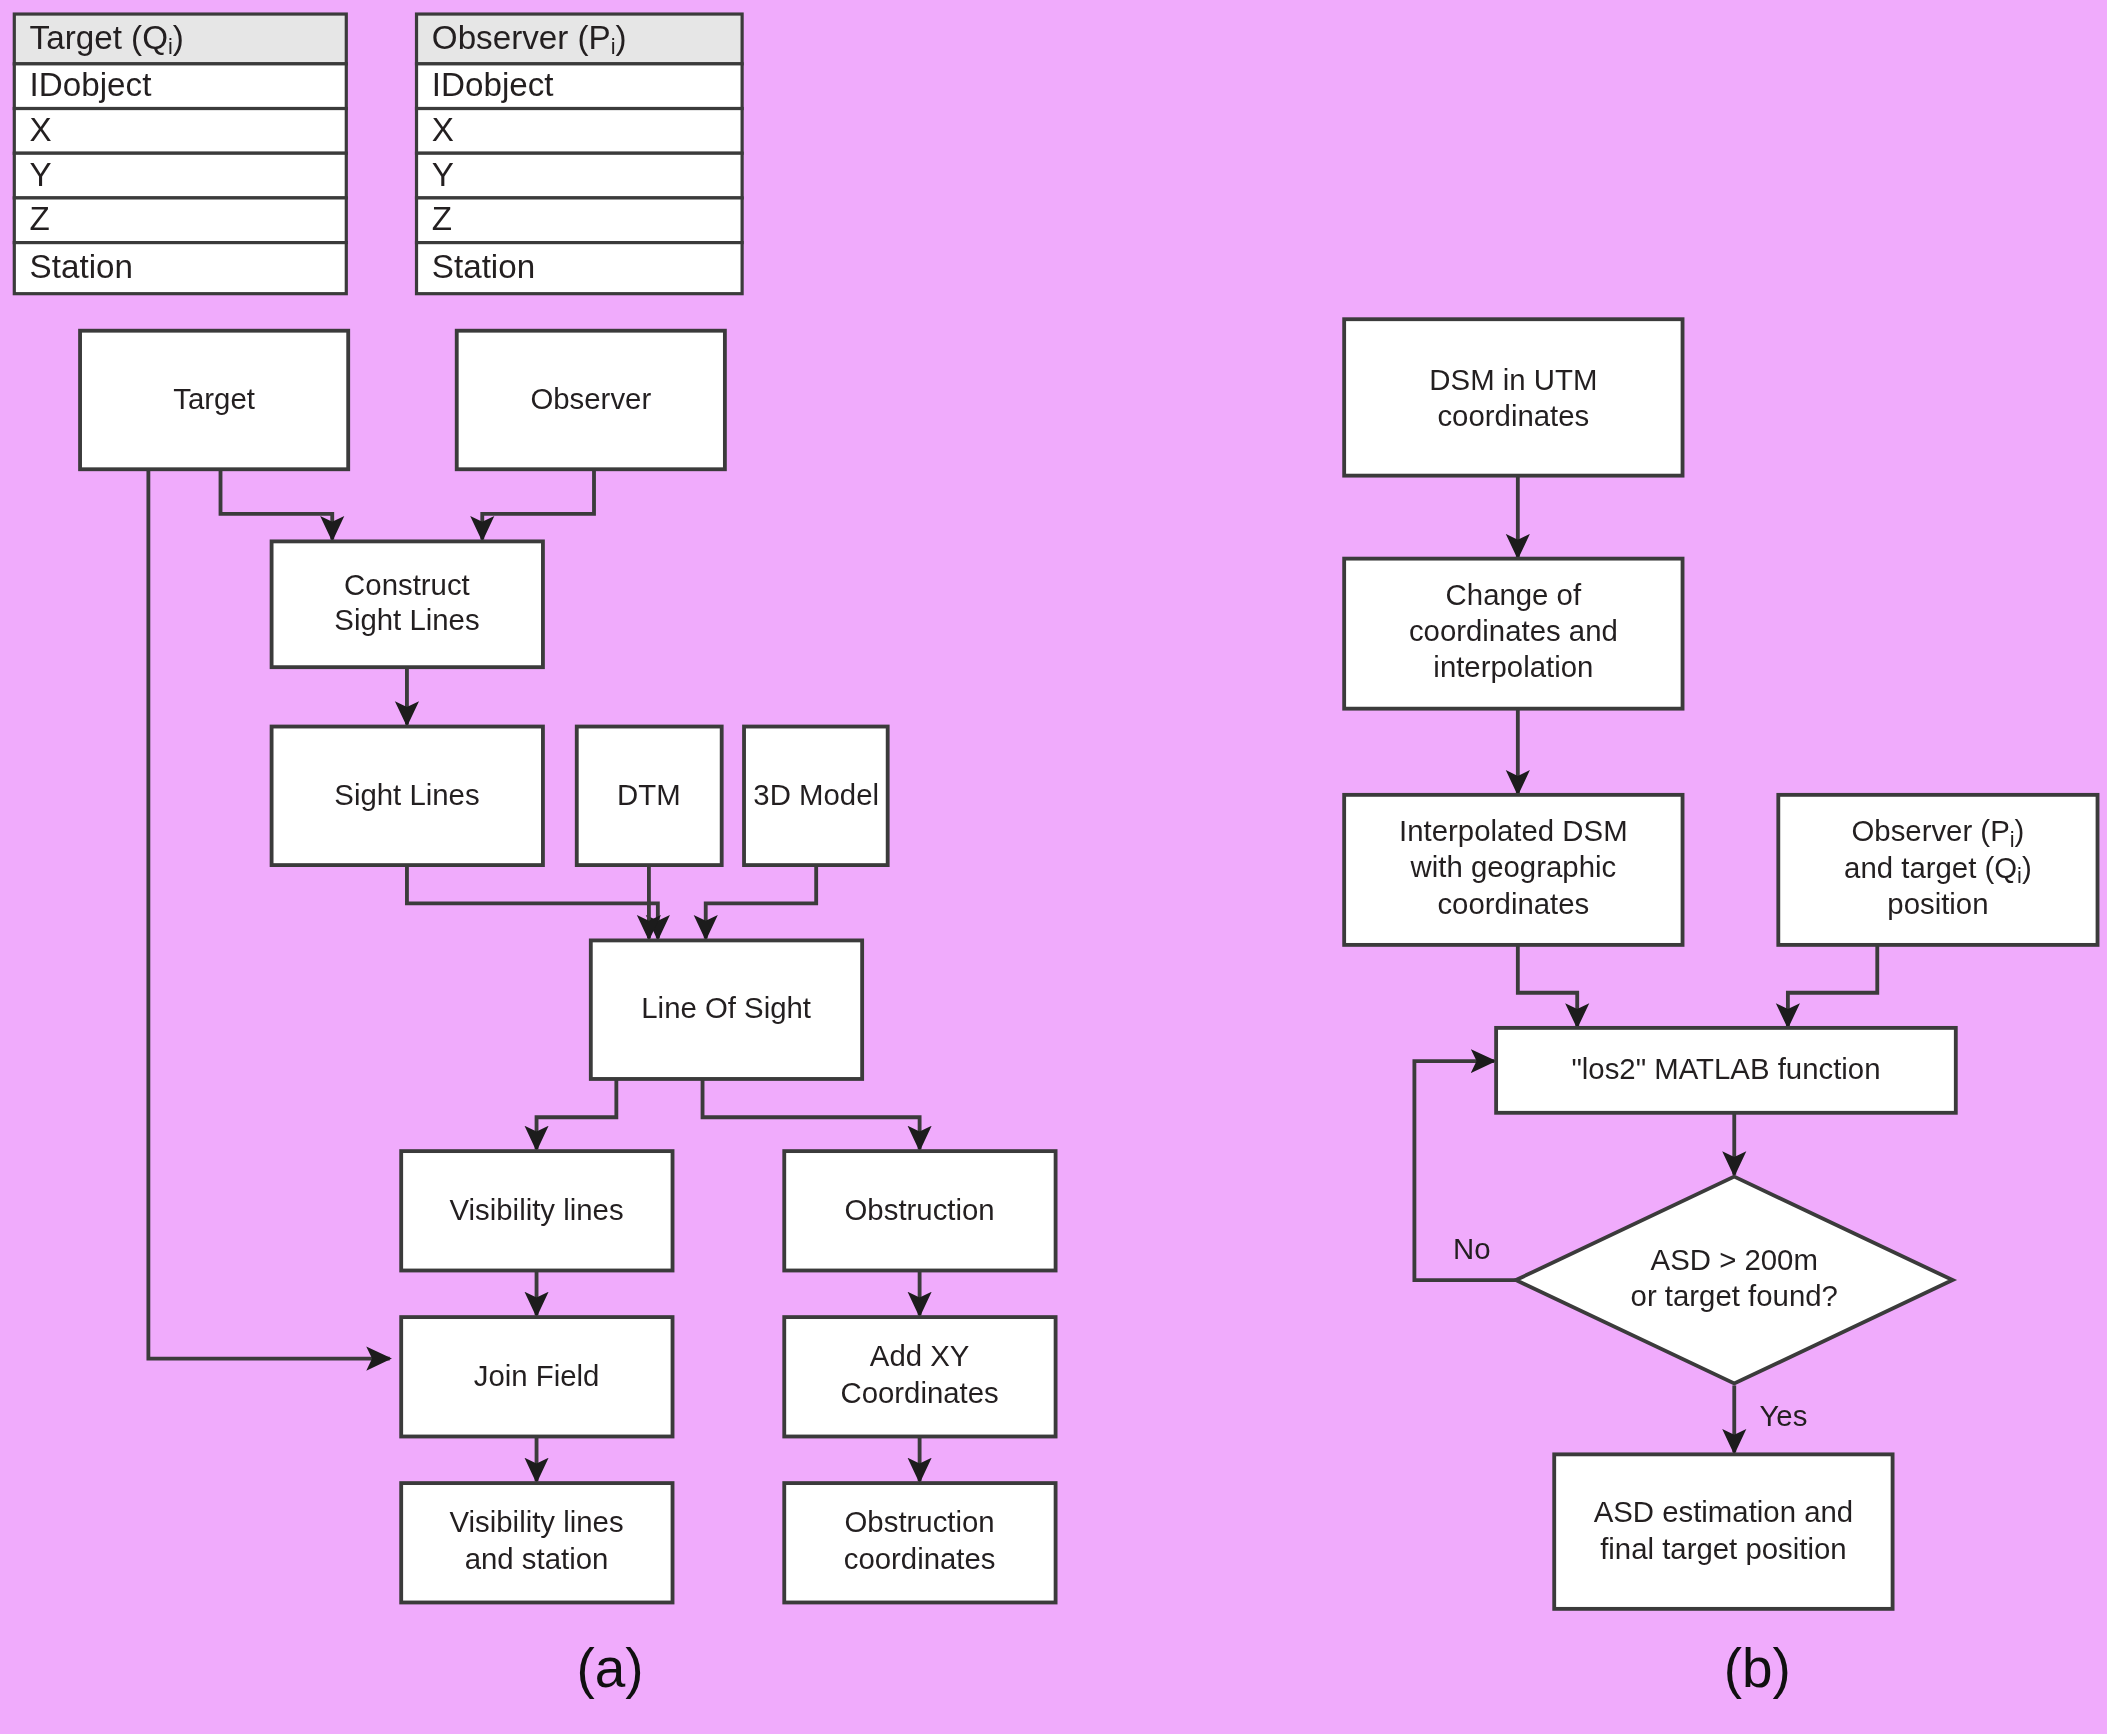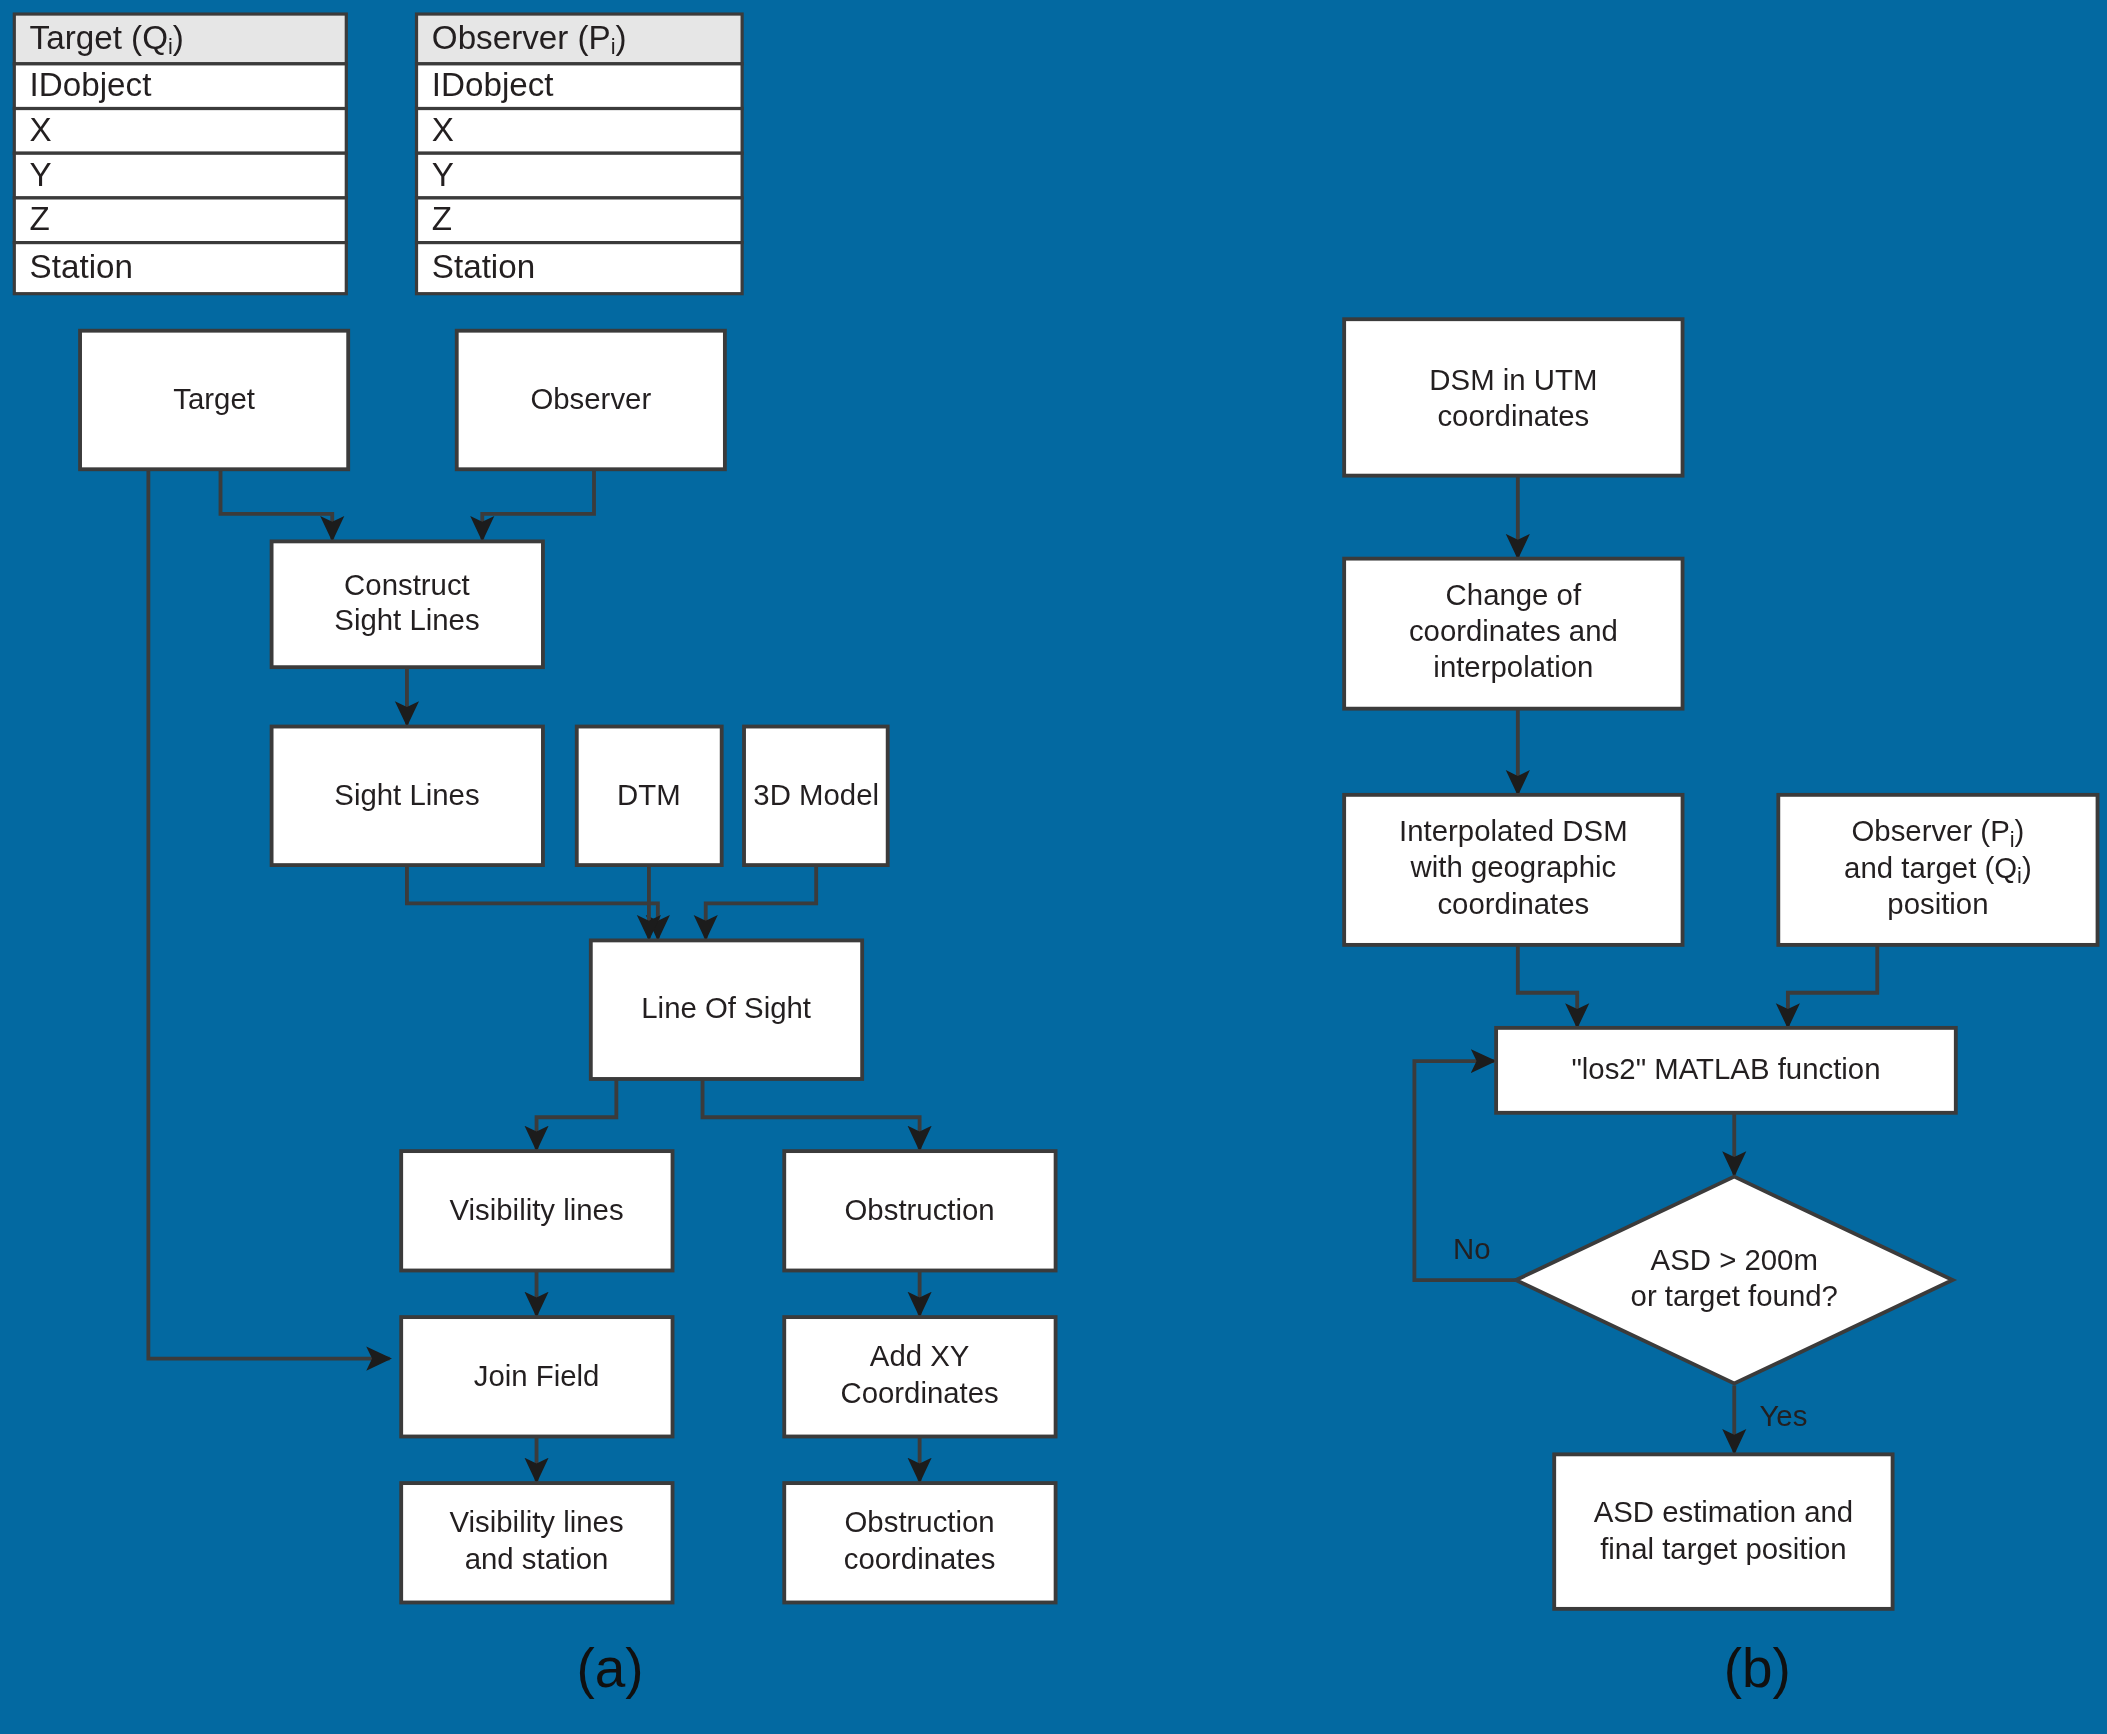--- a/index.html
+++ b/index.html
@@ -7,21 +7,21 @@
     padding: 0;
     background: #ffffff;
   }
   body {
     font-family: "Liberation Sans", sans-serif;
   }
   #page {
     position: relative;
     width: 2108px;
     height: 1734px;
-    background: #0369a1;
+    background: #f0abfc;
     overflow: hidden;
   }
   svg.canvas {
     position: absolute;
     left: 0; top: 0;
     width: 2108px;
     height: 1734px;
   }
   .box-rect {
     fill: #ffffff;

